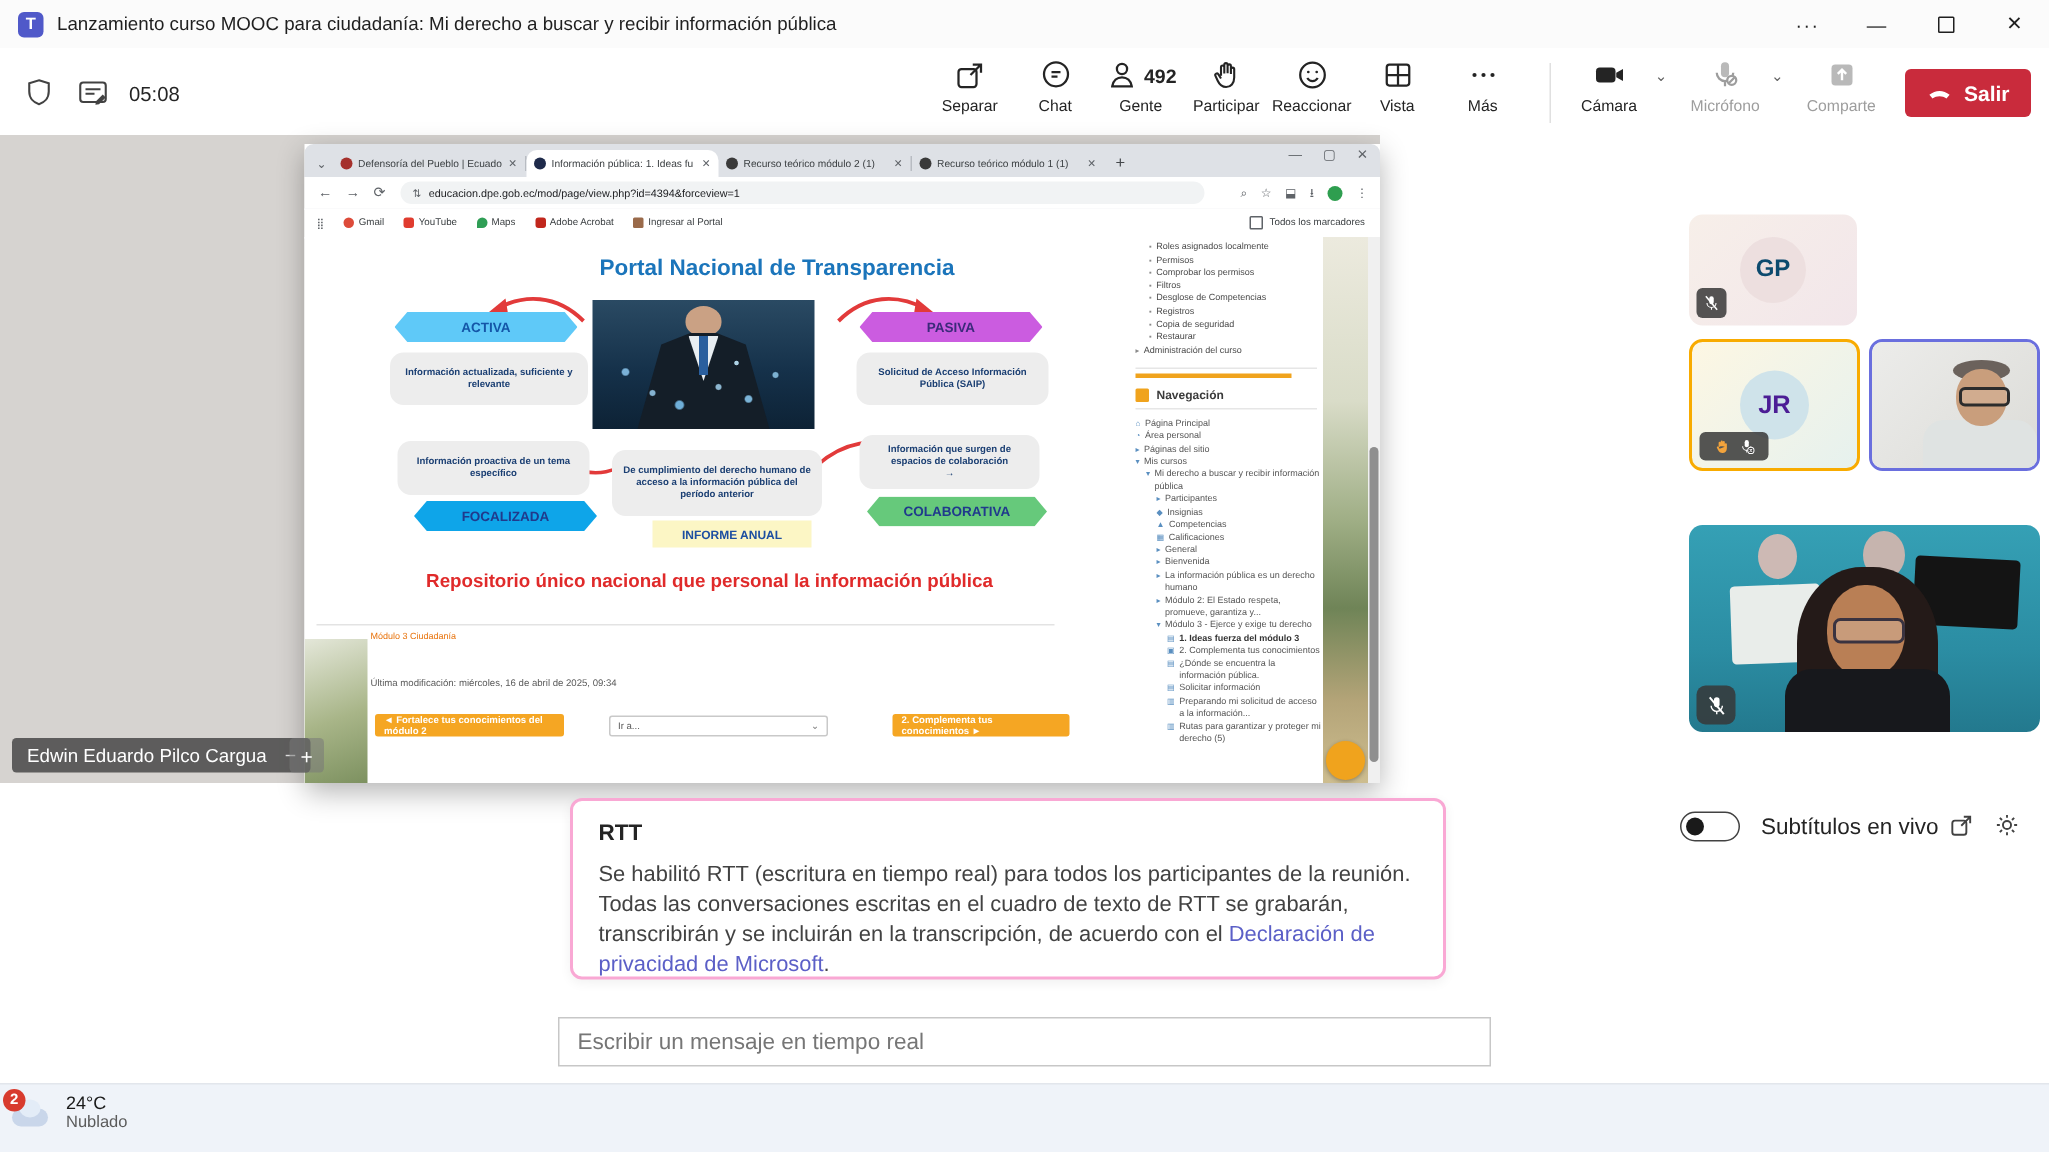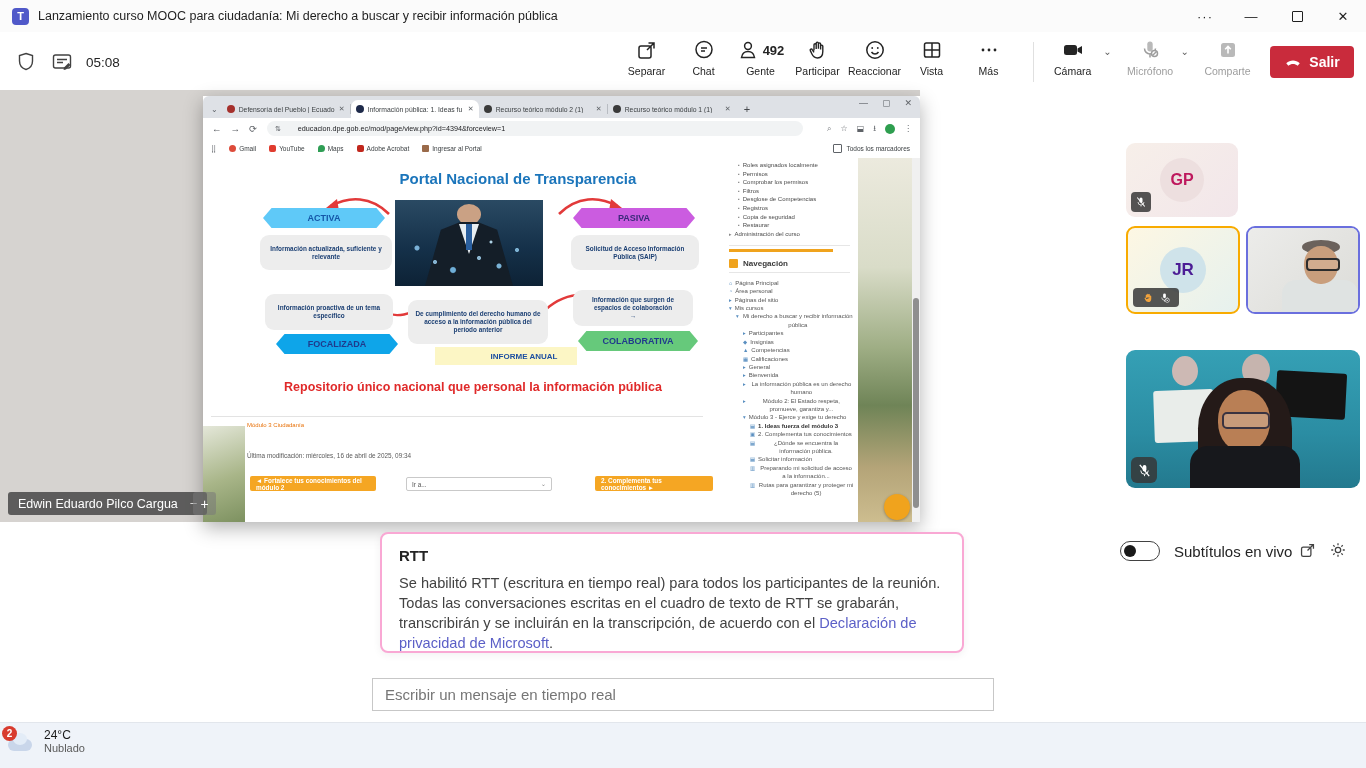--- a/index.html
+++ b/index.html
@@ -40,21 +40,21 @@
   .tab{position:relative;width:118px;height:18px;display:flex;align-items:center;padding:0 5px;border-radius:7px 7px 0 0;color:#3c4043;}
   .tab.active{background:#fff;}
   .tab .fav{width:8px;height:8px;border-radius:50%;flex:none;margin-right:4px;}
   .tab .t-lbl{font-size:6.8px;white-space:nowrap;overflow:hidden;text-overflow:ellipsis;flex:1;}
   .tab .t-x{font-size:7px;color:#5f6368;margin-left:3px;}
   .tab-sep{width:1px;height:10px;background:#b8bcc2;margin-bottom:4px;}
   .newtab{color:#44474b;font-size:11px;margin:0 0 3px 8px;}
   .br-ctrls{position:absolute;right:8px;top:2px;display:flex;gap:14px;color:#5f6368;font-size:9px;}
   .urlbar{position:absolute;left:0;top:22px;width:717px;height:21px;background:#fff;display:flex;align-items:center;border-bottom:1px solid #e9ebee;}
   .nav-ic{color:#5f6368;font-size:9.5px;margin-left:9px;}
-  .omnibox{margin-left:10px;width:520px;height:15px;background:#f1f3f4;border-radius:8px;display:flex;align-items:center;padding:0 8px;gap:17px;}
+  .omnibox{margin-left:10px;width:520px;height:15px;background:#f1f3f4;border-radius:8px;display:flex;align-items:center;padding:0 8px;gap:5px;}
   .omni-ic{color:#5f6368;font-size:7px;}
   .url-text{font-size:7.2px;color:#202124;white-space:nowrap;}
   .url-right{position:absolute;right:8px;display:flex;align-items:center;gap:9px;color:#5f6368;font-size:8px;}
   .avatar-g{width:10px;height:10px;border-radius:50%;background:#2e9e4f;}
   .bookmarks{position:absolute;left:0;top:43px;width:717px;height:19px;background:#fff;border-bottom:1px solid #eceef1;display:flex;align-items:center;font-size:6.5px;color:#3c4043;}
   .bm{display:flex;align-items:center;gap:3px;margin-left:13px;}
   .bm-ic{width:7px;height:7px;border-radius:2px;flex:none;}
   .bm-all{position:absolute;right:10px;display:flex;align-items:center;gap:4px;}
   
   .content{position:absolute;left:0;top:62px;width:717px;height:364px;background:#fff;overflow:hidden;}
@@ -84,21 +84,21 @@
   .curve{position:absolute;}
   .yellowbox{position:absolute;background:#fcf6c5;display:flex;align-items:center;justify-content:center;font-size:8px;font-weight:bold;color:#1d4fa1;}
   .redbanner{position:absolute;left:0px;top:222px;width:540px;text-align:center;font-size:12.5px;font-weight:bold;color:#e02a2a;}
   .page-hr{position:absolute;left:8px;top:258px;width:492px;height:1px;background:#e3e3e3;}
   .mod-link{position:absolute;left:44px;top:264px;font-size:6px;color:#e8730c;}
   .last-mod{position:absolute;left:44px;top:294px;font-size:6.4px;color:#5a5a5a;}
   .nav-btn{position:absolute;top:318px;height:15px;background:#f5a623;border-radius:2px;color:#fff;font-size:6.4px;font-weight:bold;display:flex;align-items:center;justify-content:center;padding:0 6px;box-sizing:border-box;}
   .jump-select{position:absolute;left:203px;top:319px;width:146px;height:14px;border:1px solid #c9c9c9;border-radius:2px;background:#fff;font-size:6.4px;color:#555;display:flex;align-items:center;justify-content:space-between;padding:0 5px;box-sizing:border-box;}
   .fab{position:absolute;left:681px;top:336px;width:26px;height:26px;border-radius:50%;background:#f0a31d;box-shadow:0 1px 3px rgba(0,0,0,.3);}
   
-  .m-sidebar{position:absolute;left:520px;top:0;width:131px;height:364px;background:#fff;padding:3px 0 0 6px;box-sizing:border-box;font-size:6px;color:#4a4a4a;text-align:center;}
+  .m-sidebar{position:absolute;left:548px;top:0;width:131px;height:364px;background:#fff;padding:3px 0 0 6px;box-sizing:border-box;font-size:6px;color:#4a4a4a;}
   .adm-item{display:flex;align-items:center;gap:3px;line-height:8.6px;padding-left:9px;color:#4a4a4a;}
   .adm-item .g{color:#8a8a8a;font-size:5px;}
   .sb-hr{margin:7px 4px 0 0;height:1px;background:#e6e6e6;}
   .sb-orange{margin-top:3px;width:104px;height:2.5px;background:#f0a31d;}
   .sb-head{display:flex;align-items:center;gap:5px;margin-top:7px;font-size:8px;font-weight:bold;color:#3a3a3a;}
   .sb-head .blk{width:9px;height:9px;background:#f0a31d;border-radius:1px;}
   .navlist{margin-top:6px;}
   .nav-item{display:flex;gap:3px;line-height:8.4px;color:#555;}
   .nav-item .g{color:#5a8fc0;font-size:5.4px;flex:none;line-height:8.4px;}
   .nav-item.bold{font-weight:bold;color:#333;}
@@ -408,21 +408,21 @@
               <span>De cumplimiento del derecho humano de acceso a la información pública del período anterior</span>
             </div>
           <div class="graybox" style="left:370px;top:132px;width:120px;height:36px;">
               <span>Información que surgen de espacios de colaboración</span>
               <span style="font-weight:normal;">→</span>
             </div>
 
           <div class="hexbar" style="left:73px;top:176px;width:122px;background:#0ea5e9;color:#203a8c;">
               <span>FOCALIZADA</span>
             </div>
-          <div class="yellowbox" style="left:232px;top:189px;width:106px;height:18px;padding-left:36px;">
+          <div class="yellowbox" style="left:232px;top:189px;width:106px;height:18px;">
               <span>INFORME ANUAL</span>
             </div>
           <div class="hexbar" style="left:375px;top:173px;width:120px;background:#66c97b;color:#203a8c;">
               <span>COLABORATIVA</span>
             </div>
 
           <div class="redbanner">Repositorio único nacional que  personal la información pública</div>
 
           <div class="page-hr"></div>
           <div class="mod-link">Módulo 3 Ciudadanía</div>
@@ -576,21 +576,21 @@
       </div>
 
       <div class="presenter">
         <span>Edwin Eduardo Pilco Cargua</span>
         <span class="minus">−</span>
       </div>
       <div class="zoom-plus">+</div>
     </div>
 
     <div class="tile" style="left:1126px;top:53px;width:112px;height:74px;background:linear-gradient(135deg,#f7efe9,#f2e6ea);">
-      <div class="av" style="width:44px;height:44px;background:#eddfdf;color:#be185d;font-size:16px;">GP</div>
+      <div class="av" style="width:44px;height:44px;background:#eddfdf;color:#0c4a6e;font-size:16px;">GP</div>
       <div class="badge" style="width:20px;height:20px;">
         <svg width="12" height="12" viewBox="0 0 16 16">
             <rect x="6" y="2" width="4" height="7" rx="2" fill="#fff"></rect>
             <path d="M4 8a4 4 0 0 0 8 0M8 12v2" stroke="#fff" fill="none"></path>
             <line x1="3" y1="2" x2="13" y2="14" stroke="#fff" stroke-width="1.4"></line>
           </svg>
       </div>
     </div>
     <div class="tile" style="left:1126px;top:136px;width:110px;height:84px;background:linear-gradient(135deg,#fdf7e3,#e6f1ee);border:2.5px solid #f8ab00;">
       <div class="av" style="width:46px;height:46px;background:#cfe3ea;color:#4c1d95;font-size:17px;">JR</div>

